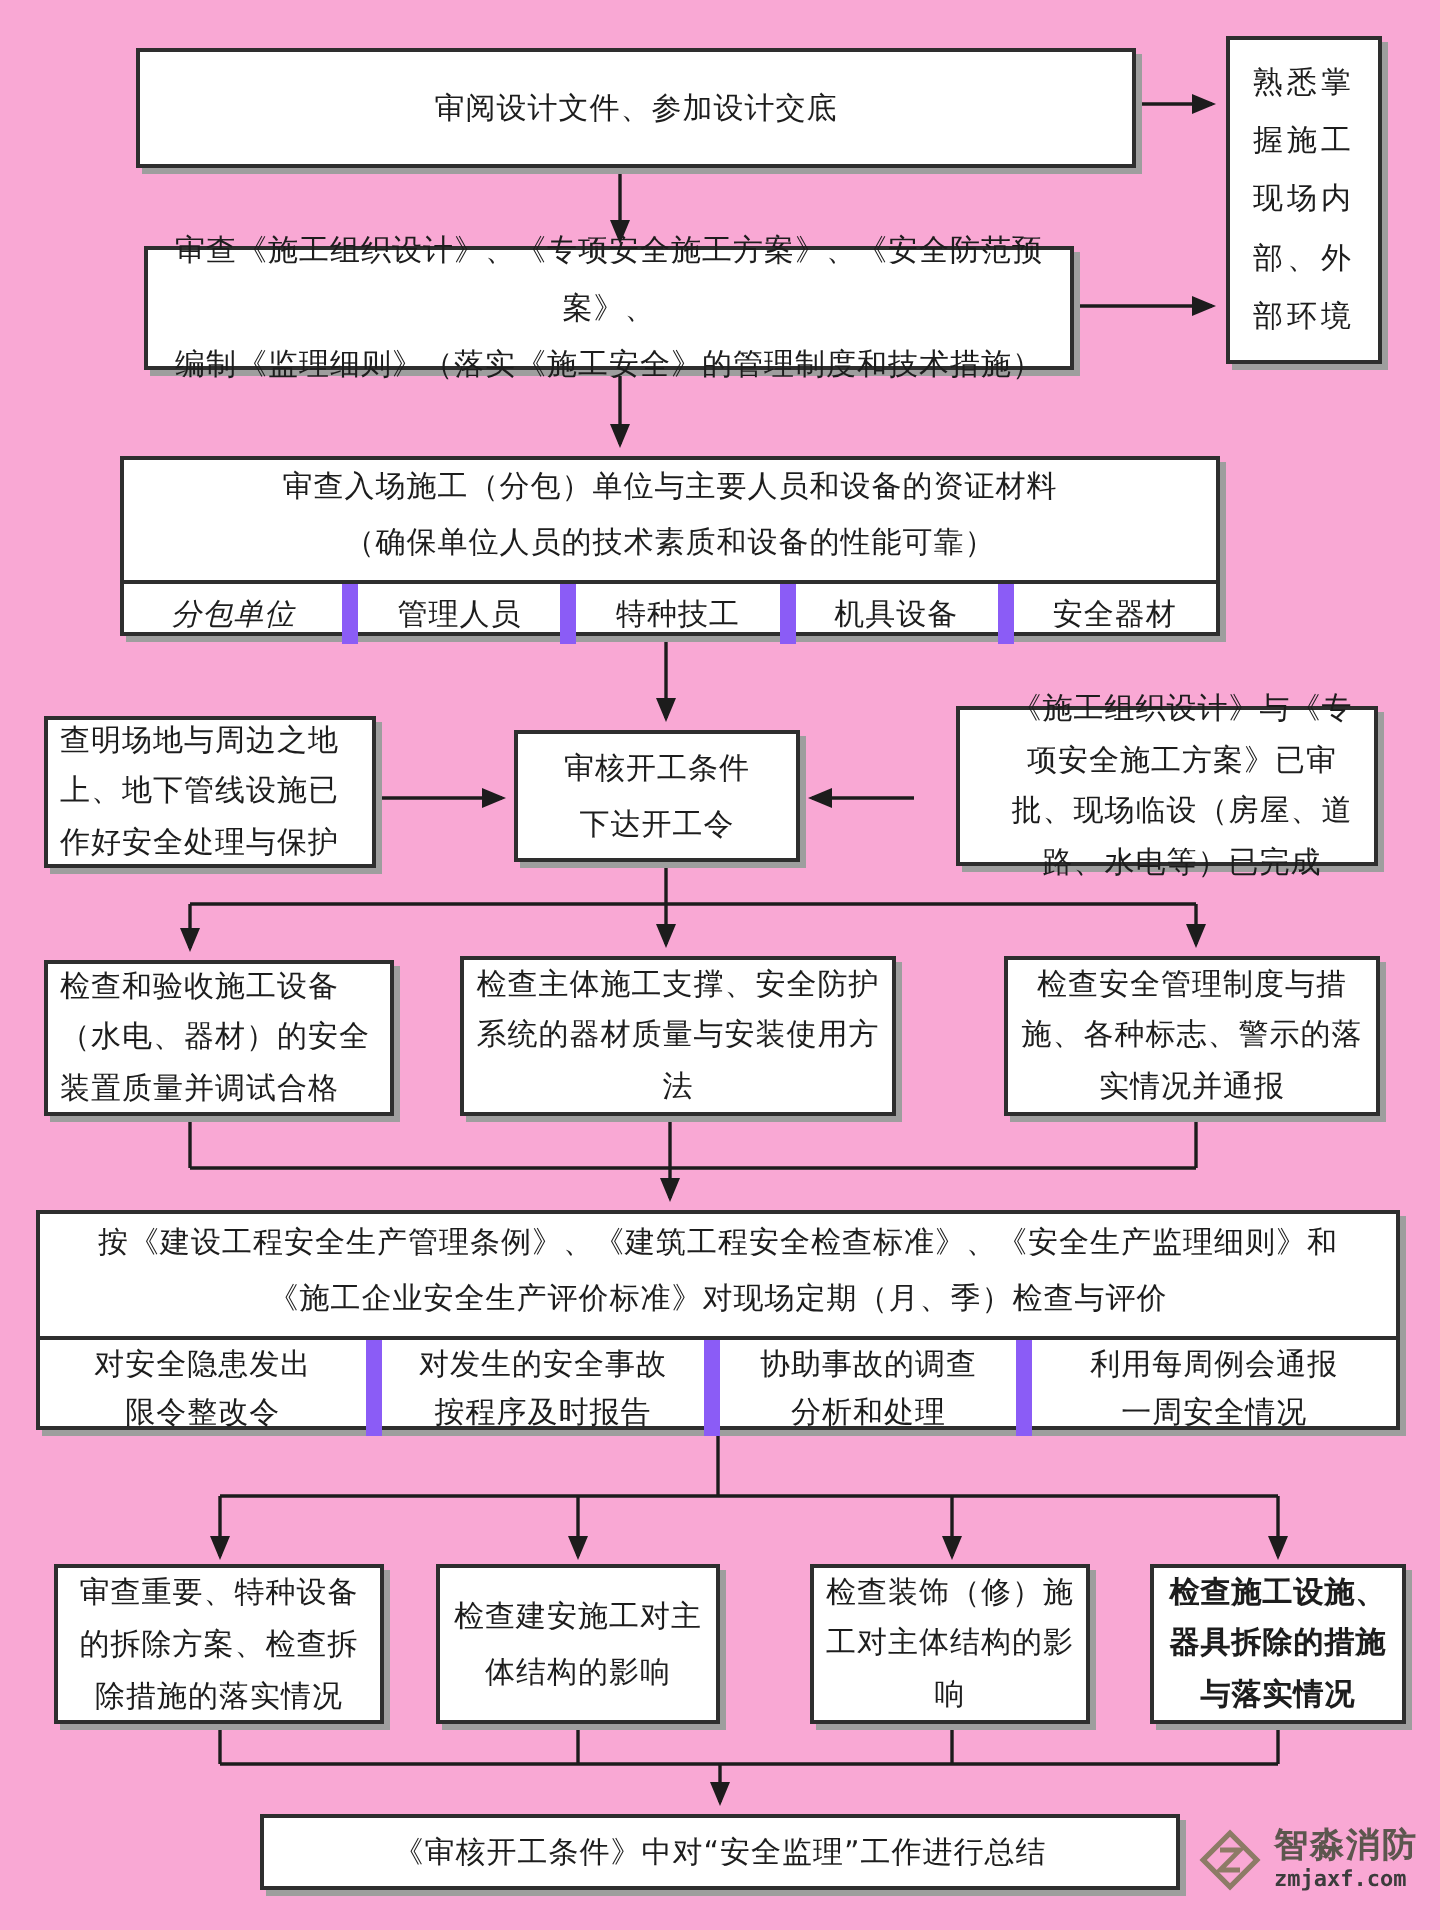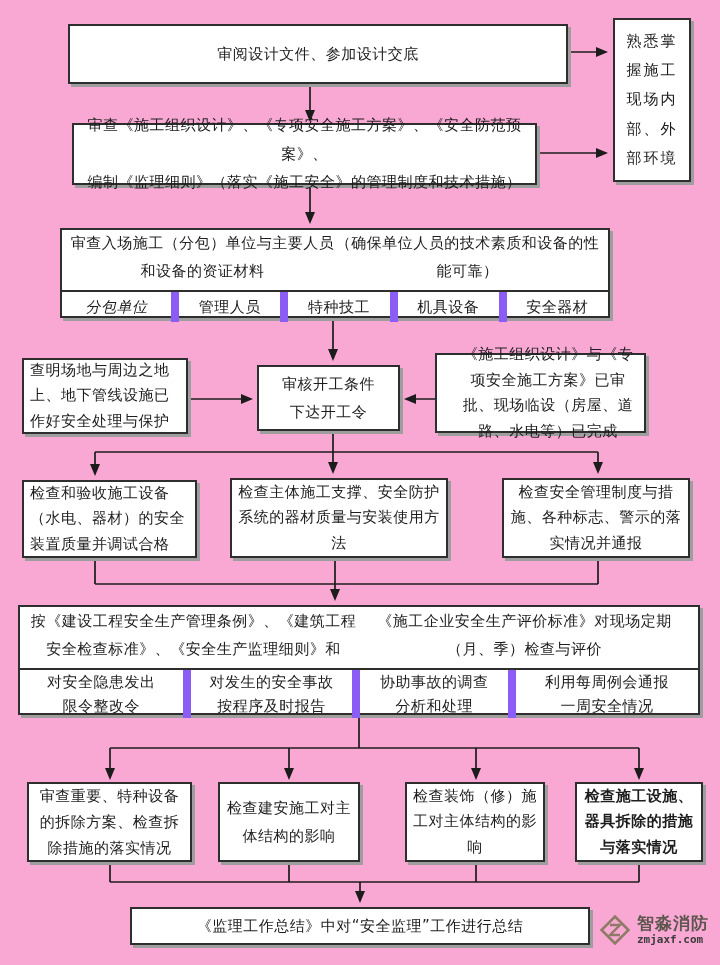--- a/index.html
+++ b/index.html
@@ -13,21 +13,21 @@
   svg.wires { position:absolute; left:0; top:0; width:720px; height:965px; z-index:1; }
   .box {
     position:absolute; z-index:2; background:#ffffff;
     border:2px solid #2e2e2e; box-shadow:3px 3px 0 #9e9e9e;
     display:flex; flex-direction:column; justify-content:center; align-items:center;
     text-align:center; font-size:15px; line-height:1.9; letter-spacing:0.5px;
     padding:2px 6px;
   }
   .box .ln { width:100%; }
   .tablebox { padding:0; }
-  .tablebox .hdr { flex:1 1 auto; width:100%; display:flex; flex-direction:row; justify-content:center; padding:4px 8px; }
+  .tablebox .hdr { flex:1 1 auto; width:100%; display:flex; flex-direction:column; justify-content:center; padding:4px 8px; }
   .tablebox .cells { width:100%; display:flex; border-top:2px solid #2e2e2e; }
   .tablebox .cell {
     display:flex; align-items:center; justify-content:center; text-align:center;
     padding:4px 4px; border-left:8px solid #8b5cf6; line-height:1.6;
   }
   .tablebox .cell:first-child { border-left:none; }
   .cell .celltxt { display:inline-block; }
   .vbox { line-height:1.95; letter-spacing:2px; word-break:break-all; text-align:center; padding:16px 10px; }
   .logo { position:absolute; left:598px; top:912px; z-index:3; display:flex; align-items:center; gap:5px; }
   .logo-text { text-align:left; }
@@ -122,21 +122,21 @@
 
   <div class="box" style="left:22px; top:358px; width:166px; height:76px; text-align:left;">
     <div class="ln" style="line-height:1.7;">查明场地与周边之地上、地下管线设施已作好安全处理与保护</div>
   </div>
 
   <div class="box" style="left:257px; top:365px; width:143px; height:66px;">
     <div class="ln">审核开工条件</div>
     <div class="ln">下达开工令</div>
   </div>
 
-  <div class="box" style="left:435px; top:353px; width:211px; height:80px;padding-left:21px;">
+  <div class="box" style="left:478px; top:353px; width:211px; height:80px;padding-left:21px;">
     <div class="ln" style="line-height:1.7;">《施工组织设计》与《专项安全施工方案》已审批、现场临设（房屋、道路、水电等）已完成</div>
   </div>
 
   <div class="box" style="left:22px; top:480px; width:175px; height:78px; text-align:left;">
     <div class="ln" style="line-height:1.7;">检查和验收施工设备（水电、器材）的安全装置质量并调试合格</div>
   </div>
 
   <div class="box" style="left:230px; top:478px; width:218px; height:80px;">
     <div class="ln" style="line-height:1.7;">检查主体施工支撑、安全防护系统的器材质量与安装使用方法</div>
   </div>
@@ -176,21 +176,21 @@
 
   <div class="box" style="left:405px; top:782px; width:140px; height:80px;">
     <div class="ln" style="line-height:1.7;">检查装饰（修）施工对主体结构的影响</div>
   </div>
 
   <div class="box" style="left:575px; top:782px; width:128px; height:80px;">
     <div class="ln" style="line-height:1.7;font-weight:bold;">检查施工设施、器具拆除的措施与落实情况</div>
   </div>
 
   <div class="box" style="left:130px; top:907px; width:460px; height:38px;">
-    <div class="ln">《监理工作总结》中对“安全监理”工作进行总结</div>
+    <div class="ln">《审核开工条件》中对“安全监理”工作进行总结</div>
   </div>
 
   <div class="logo">
     <svg width="34" height="36" viewBox="0 0 34 36">
       <g fill="none" stroke="#8d7b66" stroke-width="2.6">
         <rect x="7.5" y="8.5" width="19" height="19" transform="rotate(45 17 18)"></rect>
       </g>
       <path d="M12 13 L22 13 L12 23 L22 23" fill="none" stroke="#8d7b66" stroke-width="2.4"></path>
     </svg>
     <div class="logo-text">

